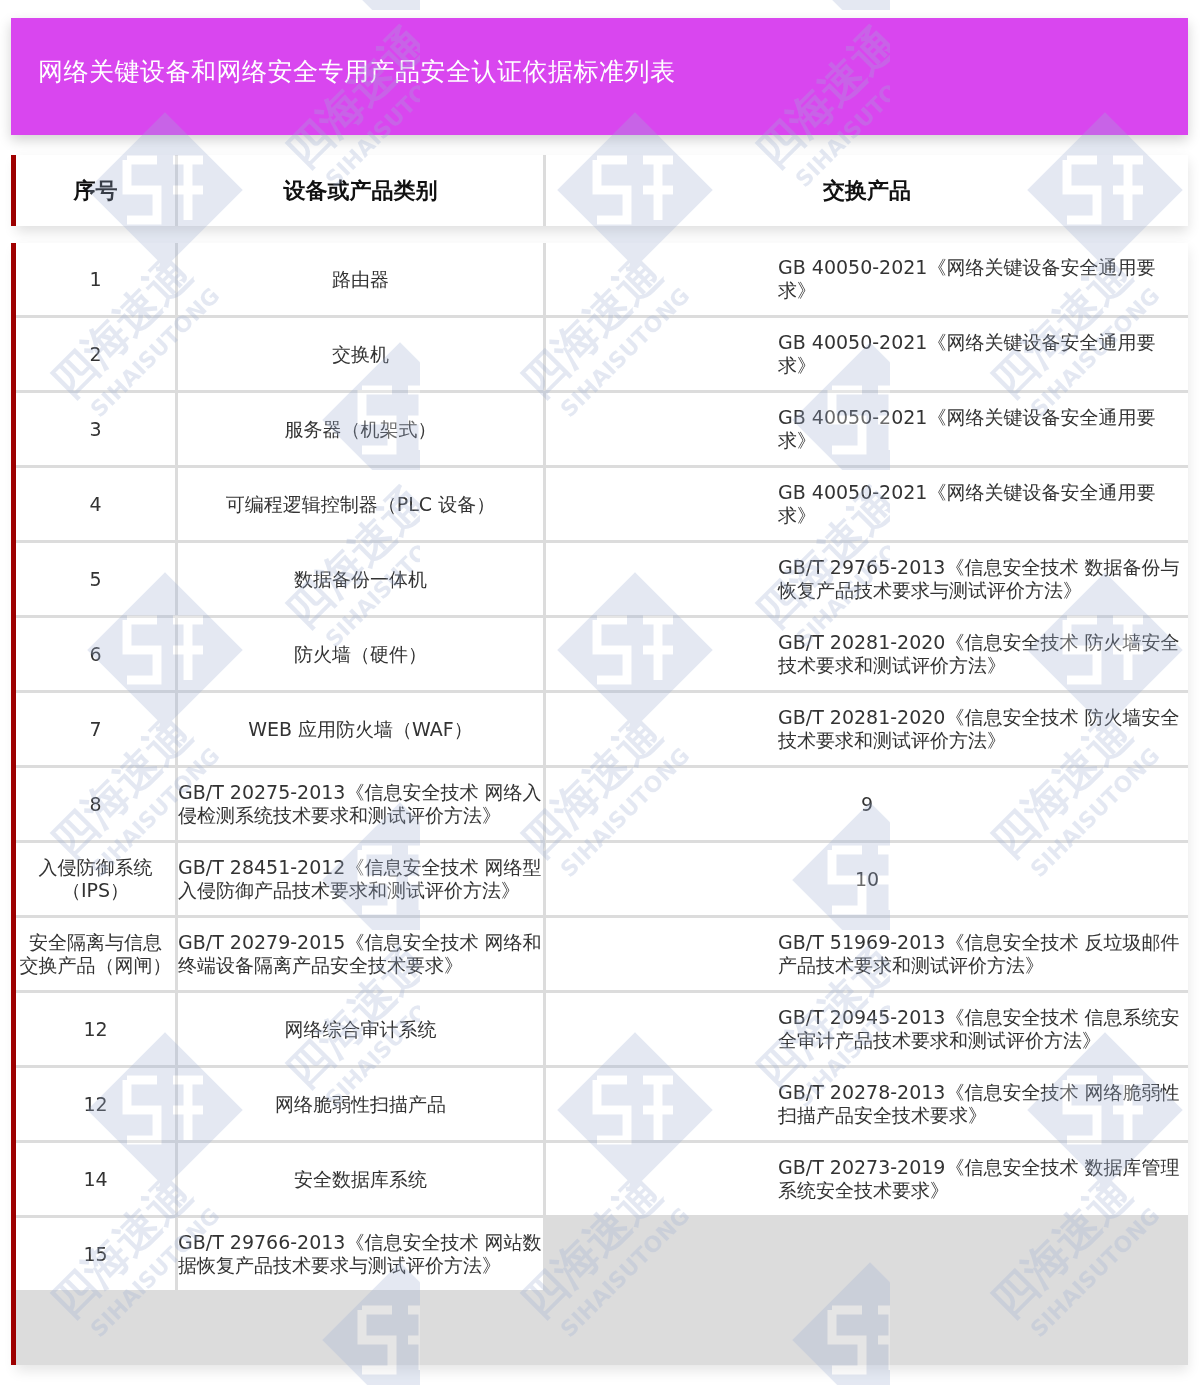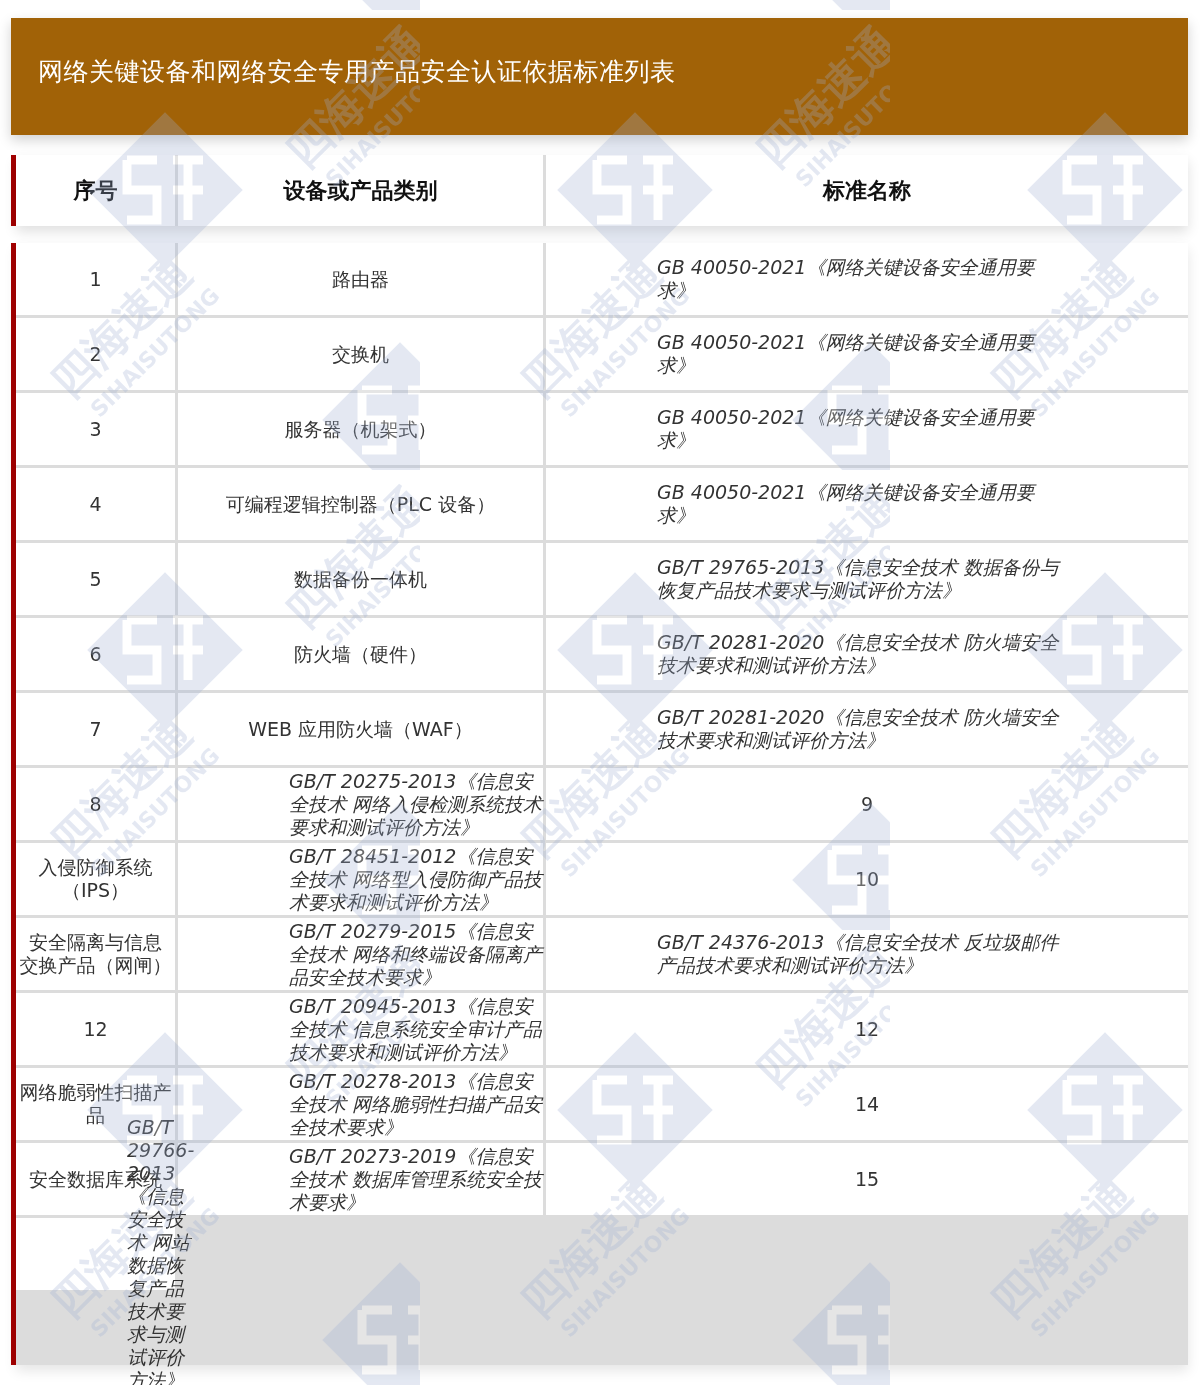--- a/index.html
+++ b/index.html
@@ -3,21 +3,21 @@
   <meta charset="utf-8">
   <style>
     html, body { margin: 0; padding: 0; }
     body {
       width: 1200px; height: 1385px; position: relative; overflow: hidden;
       background: #ffffff;
       font-family: "DejaVu Sans", "Liberation Sans", sans-serif;
     }
     .title-bar {
       position: absolute; left: 11px; top: 18px; width: 1177px; height: 117px;
-      background: #a16207;
+      background: #d946ef;
       box-shadow: 0 5px 12px rgba(0,0,0,0.18);
     }
     .title-text {
       position: absolute; left: 27px; top: 36px;
       color: #ffffff; font-size: 25px; line-height: 36px; letter-spacing: 0.5px;
       white-space: nowrap;
     }
     .red-bar { position: absolute; left: 11px; width: 5px; background: #a30000; }
     .grid {
       position: absolute; left: 16px; width: 1172px;
@@ -28,39 +28,39 @@
     }
     .thead { top: 155px; height: 71px; grid-template-rows: 71px; box-shadow: 0 6px 12px rgba(0,0,0,0.12); }
     .tbody { top: 243px; height: 1122px; grid-template-rows: repeat(15, 72px); box-shadow: 0 6px 12px rgba(0,0,0,0.10); }
     .cell {
       background: #ffffff;
       display: flex; align-items: center; justify-content: center;
       text-align: center; color: #333333; font-size: 19px; line-height: 23px;
       white-space: pre-line;
     }
     .hcell { font-size: 22px; font-weight: bold; color: #111111; }
-    .std-cell { justify-content: flex-start; padding-left: 111px; box-sizing: border-box; font-style: italic; }
+    .std-cell { justify-content: flex-end; box-sizing: border-box; }
     .std-text { display: block; width: 410px; text-align: left; white-space: normal; }
     .watermark {
       position: absolute; left: 0; top: 0; width: 1200px; height: 1385px;
       pointer-events: none; opacity: 0.28;
     }
   </style>
 </head>
 <body>
 
 <div class="title-bar">
   <div class="title-text">网络关键设备和网络安全专用产品安全认证依据标准列表</div>
 </div>
 
 <div class="red-bar" style="top:155px;height:71px;"></div>
 <div class="grid thead">
   <div class="cell hcell">序号</div>
   <div class="cell hcell">设备或产品类别</div>
-  <div class="cell hcell">标准名称</div>
+  <div class="cell hcell">交换产品</div>
 </div>
 
 <div class="red-bar" style="top:243px;height:1122px;"></div>
 <div class="grid tbody">
   <div class="cell">1</div>
   <div class="cell">路由器</div>
   <div class="cell std-cell"><span class="std-text">GB 40050-2021《网络关键设备安全通用要求》</span></div>
 
   <div class="cell">2</div>
   <div class="cell">交换机</div>
@@ -91,23 +91,24 @@
 
   <div class="cell">9</div>
   <div class="cell">入侵防御系统（IPS）</div>
   <div class="cell std-cell"><span class="std-text">GB/T 28451-2012《信息安全技术 网络型入侵防御产品技术要求和测试评价方法》</span></div>
 
   <div class="cell">10</div>
   <div class="cell">安全隔离与信息
 交换产品（网闸）</div>
   <div class="cell std-cell"><span class="std-text">GB/T 20279-2015《信息安全技术 网络和终端设备隔离产品安全技术要求》</span></div>
 
-  <div class="cell std-cell"><span class="std-text">GB/T 24376-2013《信息安全技术 反垃圾邮件产品技术要求和测试评价方法》</span></div>
+  <div class="cell std-cell"><span class="std-text">GB/T 51969-2013《信息安全技术 反垃圾邮件产品技术要求和测试评价方法》</span></div>
 
   <div class="cell">12</div>
+  <div class="cell">网络综合审计系统</div>
   <div class="cell std-cell"><span class="std-text">GB/T 20945-2013《信息安全技术 信息系统安全审计产品技术要求和测试评价方法》</span></div>
 
   <div class="cell">12</div>
   <div class="cell">网络脆弱性扫描产品</div>
   <div class="cell std-cell"><span class="std-text">GB/T 20278-2013《信息安全技术 网络脆弱性扫描产品安全技术要求》</span></div>
 
   <div class="cell">14</div>
   <div class="cell">安全数据库系统</div>
   <div class="cell std-cell"><span class="std-text">GB/T 20273-2019《信息安全技术 数据库管理系统安全技术要求》</span></div>
 

